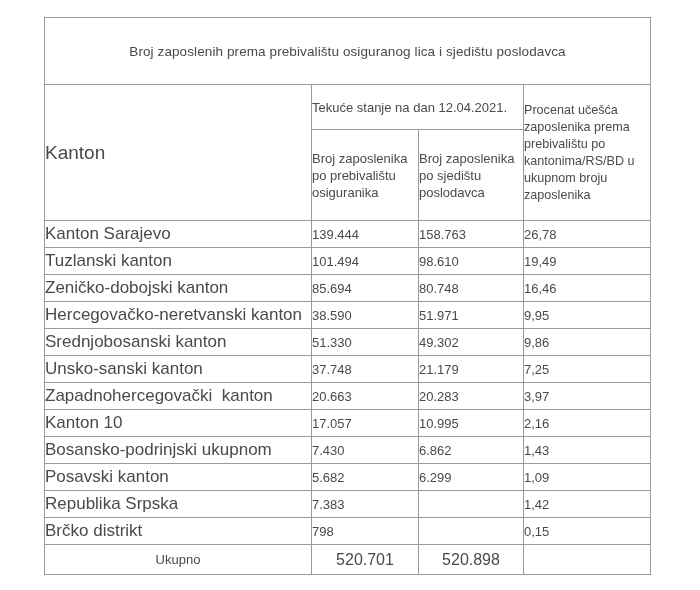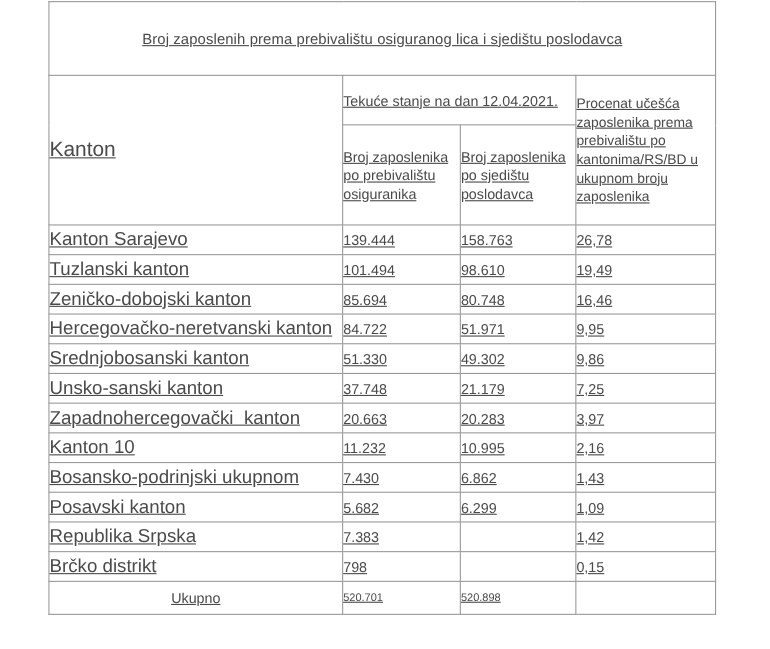--- a/index.html
+++ b/index.html
@@ -11,23 +11,22 @@
     height: 590px;
     background: #ffffff;
     font-family: "Liberation Sans", sans-serif;
     color: #4a4a4a;
     overflow: hidden;
   }
 
   #sheet {
     position: absolute;
     left: 44px;
-    top: 1px;
+    top: 17px;
     width: 606px;
-    text-decoration: underline;
   }
 
   table.data-table {
     width: 606px;
     border-collapse: collapse;
     table-layout: fixed;
     background: #ffffff;
   }
 
   table.data-table td,
@@ -87,21 +86,22 @@
   }
 
   
   .total-name {
     text-align: center;
     font-size: 13px;
     font-weight: bold;
     height: 29px;
   }
   .total-num {
-    font-size: 10px;
+    text-align: center;
+    font-size: 16px;
     font-weight: bold;
     height: 29px;
     margin-top: 27px;
   }
   .total-empty {
     height: 29px;
   }
 
   .col-name  { width: 267px; }
   .col-prev  { width: 107px; }
@@ -147,21 +147,21 @@
         <td class="row-num">19,49</td>
       </tr>
       <tr>
         <td class="row-name">Zeničko-dobojski kanton</td>
         <td class="row-num">85.694</td>
         <td class="row-num">80.748</td>
         <td class="row-num">16,46</td>
       </tr>
       <tr>
         <td class="row-name">Hercegovačko-neretvanski kanton</td>
-        <td class="row-num">84.722</td>
+        <td class="row-num">38.590</td>
         <td class="row-num">51.971</td>
         <td class="row-num">9,95</td>
       </tr>
       <tr>
         <td class="row-name">Srednjobosanski kanton</td>
         <td class="row-num">51.330</td>
         <td class="row-num">49.302</td>
         <td class="row-num">9,86</td>
       </tr>
       <tr>
@@ -171,21 +171,21 @@
         <td class="row-num">7,25</td>
       </tr>
       <tr>
         <td class="row-name">Zapadnohercegovački  kanton</td>
         <td class="row-num">20.663</td>
         <td class="row-num">20.283</td>
         <td class="row-num">3,97</td>
       </tr>
       <tr>
         <td class="row-name">Kanton 10</td>
-        <td class="row-num">11.232</td>
+        <td class="row-num">17.057</td>
         <td class="row-num">10.995</td>
         <td class="row-num">2,16</td>
       </tr>
       <tr>
         <td class="row-name">Bosansko-podrinjski ukupnom</td>
         <td class="row-num">7.430</td>
         <td class="row-num">6.862</td>
         <td class="row-num">1,43</td>
       </tr>
       <tr>

